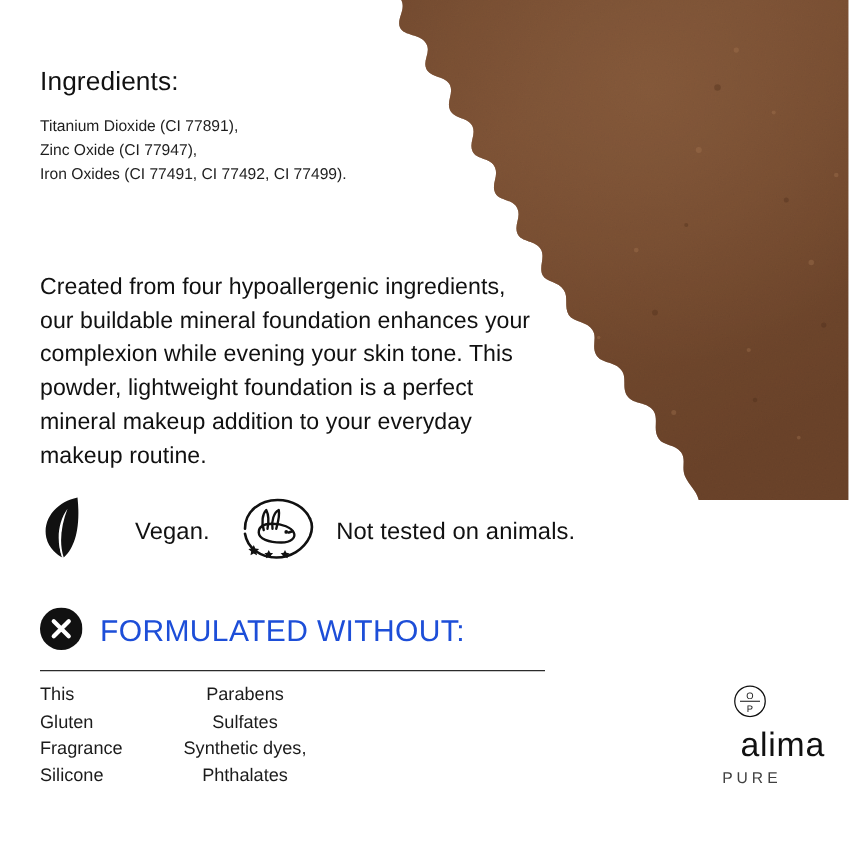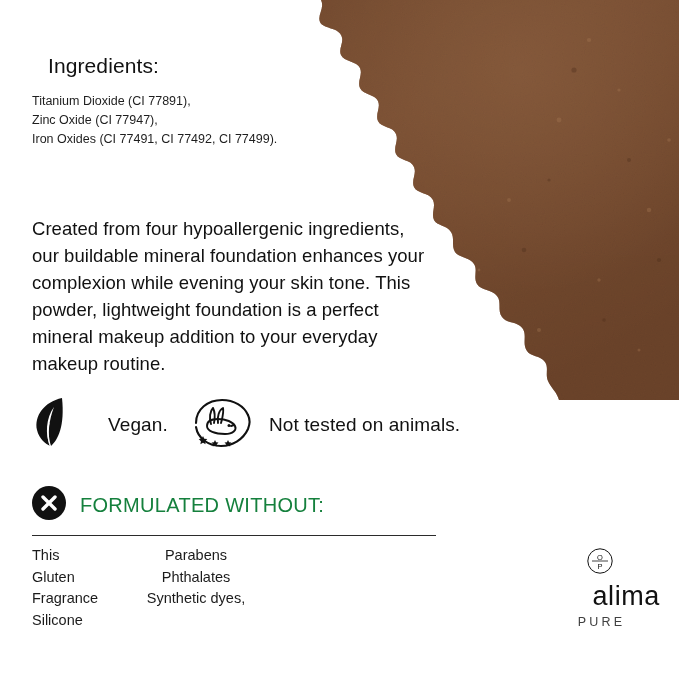--- a/index.html
+++ b/index.html
@@ -44,21 +44,21 @@
     position: absolute;
     left: 32px;
     top: 54px;
     width: 330px;
   }
   #ingredients-heading {
     font-size: 21px;
     font-weight: 400;
     letter-spacing: 0.1px;
     color: #111;
-    margin: 0 0 14px 16px;
+    margin: 0 0 14px 0;
   }
   .ingredient-line {
     font-size: 12.5px;
     line-height: 19px;
     color: #1e1e1e;
   }
 
   
   #description-block {
     position: absolute;
@@ -105,23 +105,23 @@
     left: 32px;
     top: 486px;
     width: 410px;
   }
   #formulated-header {
     display: flex;
     align-items: center;
     margin-bottom: 11px;
   }
   #formulated-title {
-    font-size: 20px;
+    font-size: 24px;
     letter-spacing: 0.3px;
-    color: #15803d;
+    color: #1d4ed8;
     margin-left: 14px;
   }
   #formulated-divider {
     width: 404px;
     height: 1px;
     background: #2b2b2b;
     margin-bottom: 9px;
   }
   #formulated-columns {
     display: flex;
@@ -308,22 +308,23 @@
     <div id="formulated-divider"></div>
     <div id="formulated-columns">
       <div class="formulated-col" id="formulated-col-1">
         <div>This</div>
         <div>Gluten</div>
         <div>Fragrance</div>
         <div>Silicone</div>
       </div>
       <div class="formulated-col" id="formulated-col-2">
         <div>Parabens</div>
+        <div>Sulfates</div>
+        <div>Synthetic dyes,</div>
         <div>Phthalates</div>
-        <div>Synthetic dyes,</div>
       </div>
     </div>
   </section>
 
   <section id="logo-block">
     <div id="logo-mark">
       <svg width="26" height="26" viewBox="0 0 26 26" aria-hidden="true">
         <circle cx="13" cy="13" r="12.2" fill="none" stroke="#111111" stroke-width="1"></circle>
         <text x="13" y="11.6" text-anchor="middle" font-family="Liberation Sans, sans-serif" font-size="7.5" fill="#111111">O</text>
         <line x1="5" y1="13" x2="21" y2="13" stroke="#111111" stroke-width="0.8"></line>

